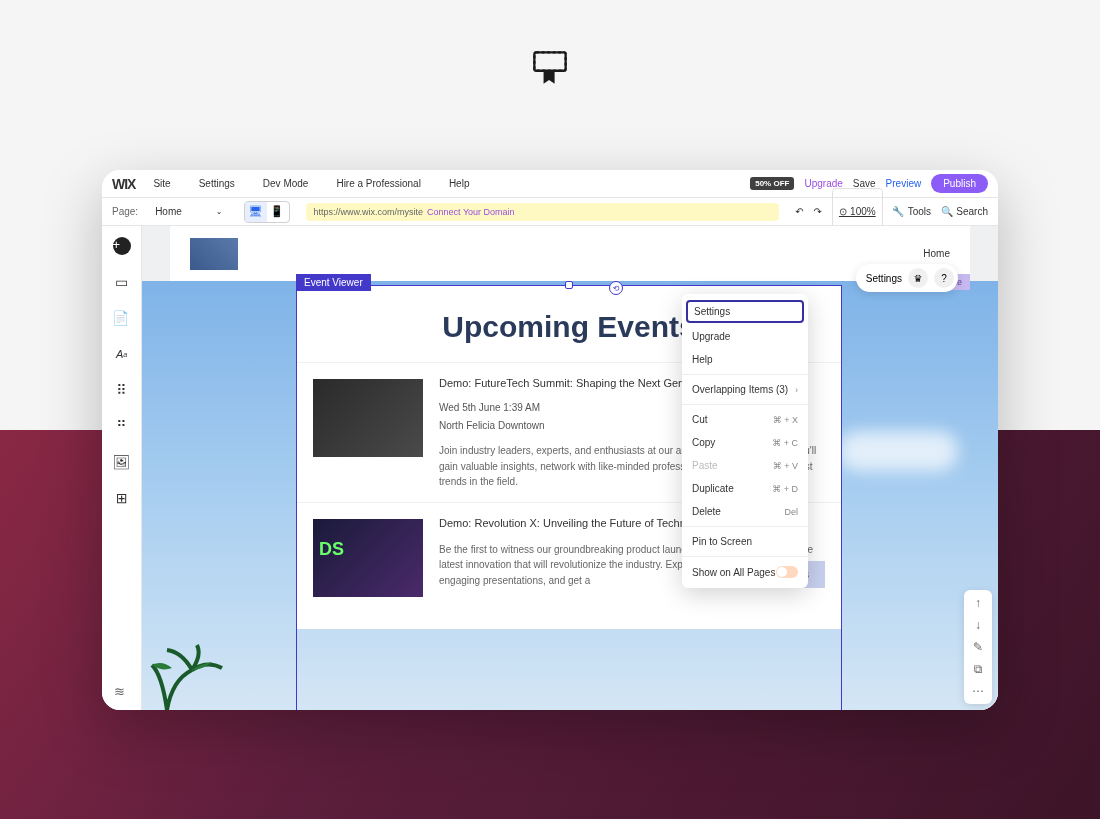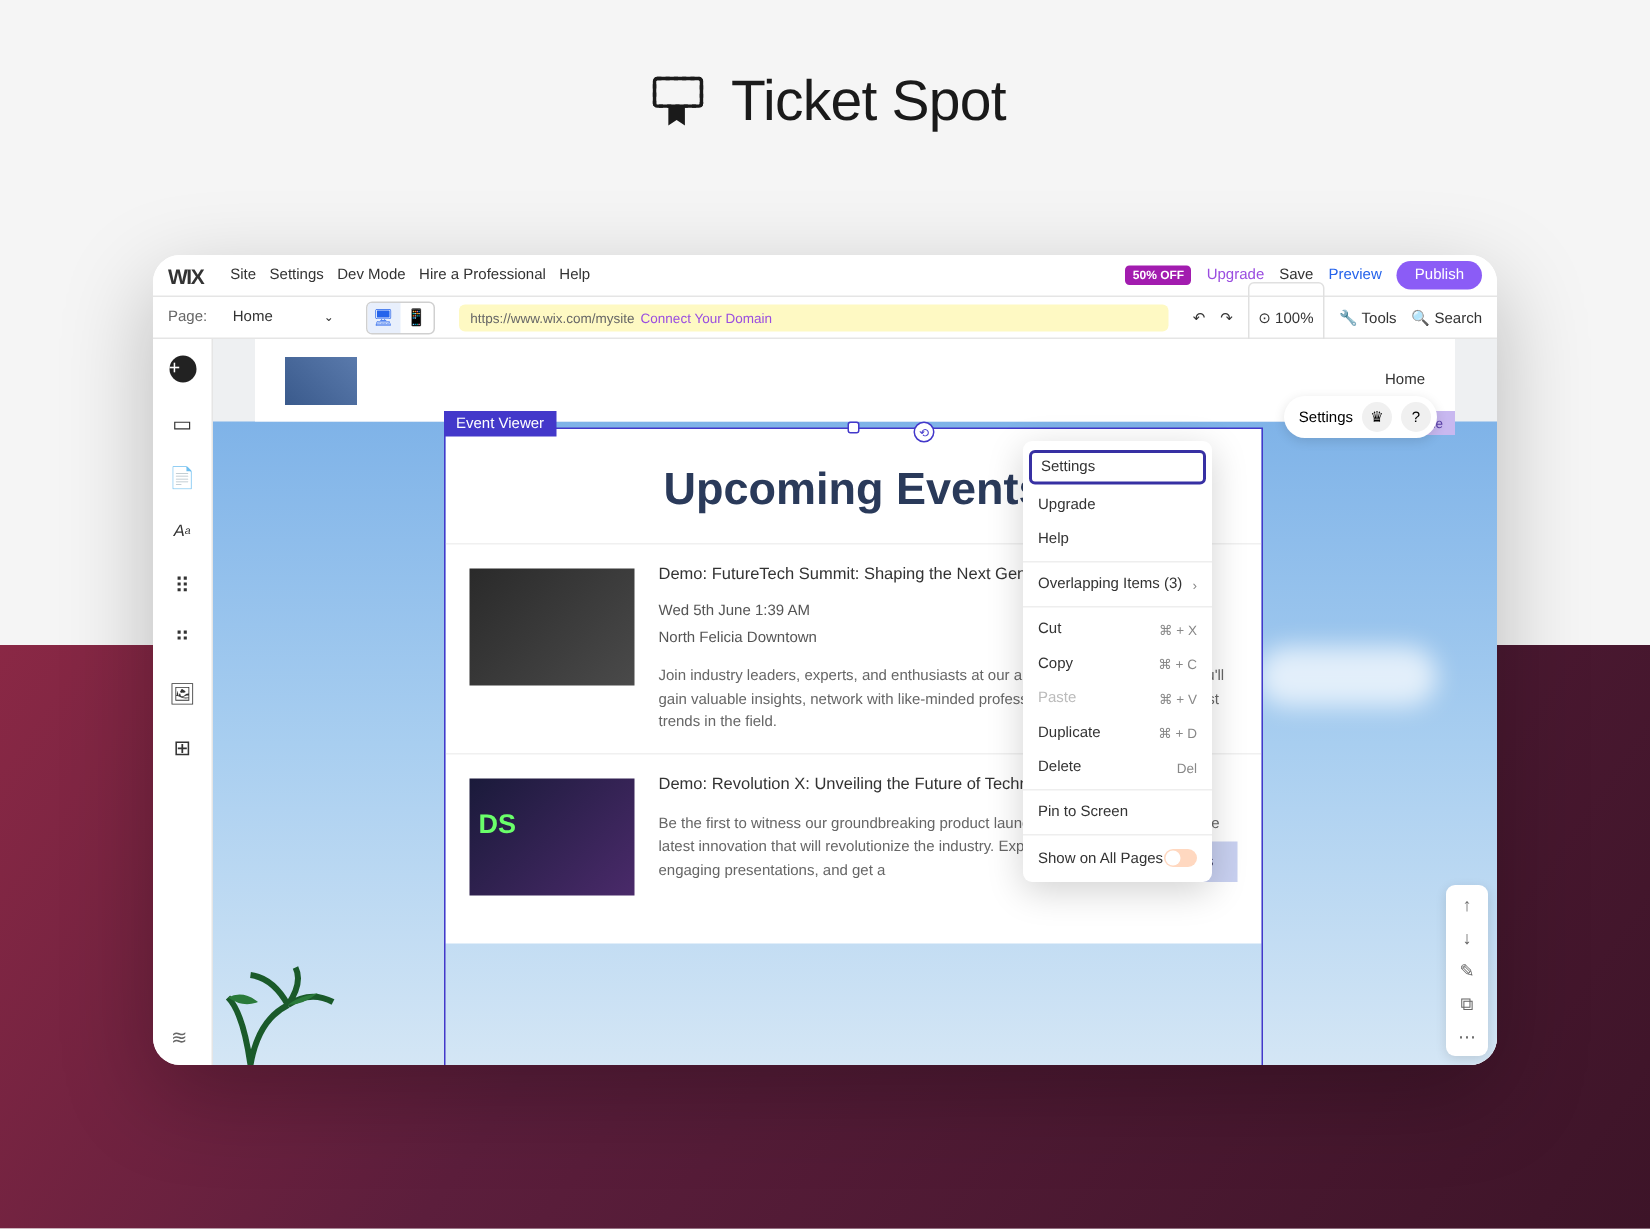--- a/index.html
+++ b/index.html
@@ -10,36 +10,36 @@
 
 .brand-header { position: absolute; top: 45px; left: 0; right: 0; display: flex; justify-content: center; align-items: center; gap: 12px; z-index: 5; }
 .brand-icon { width: 46px; height: 46px; position: relative; }
 .brand-icon svg { width: 100%; height: 100%; }
 .brand-text { font-size: 38px; font-weight: 400; color: #1a1a1a; letter-spacing: -0.5px; }
 
 .editor-window { position: absolute; top: 170px; left: 102px; width: 896px; height: 540px; background: #fff; border-radius: 18px; box-shadow: 0 20px 60px rgba(0,0,0,0.25); overflow: hidden; z-index: 10; }
 
 .top-menu { height: 28px; background: #fff; border-bottom: 1px solid #e5e5e5; display: flex; align-items: center; padding: 0 10px; font-size: 10px; color: #333; }
 .wix-logo { font-weight: 900; font-size: 14px; letter-spacing: -1px; margin-right: 18px; }
-.menu-items { display: flex; gap: 9px; flex: 1; text-align: center; }
+.menu-items { display: flex; gap: 28px; flex: 1; text-align: center; }
 .menu-right { display: flex; align-items: center; gap: 10px; }
-.badge-off { background: #a21caf; color: #fff; font-size: 8px; padding: 2px 5px; border-radius: 3px; font-weight: bold; }
+.badge-off { background: #404040; color: #fff; font-size: 8px; padding: 2px 5px; border-radius: 3px; font-weight: bold; }
 .upgrade-link { color: #9a4de0; }
 .publish-btn { background: #8b5cf6; color: #fff; padding: 4px 12px; border-radius: 12px; font-size: 10px; }
 
 .sub-bar { height: 28px; background: #fff; border-bottom: 1px solid #e5e5e5; display: flex; align-items: center; padding: 0 10px; font-size: 10px; gap: 8px; }
 .page-label { color: #666; }
 .page-select { display: flex; align-items: center; gap: 4px; color: #333; padding: 2px 8px; border: 1px solid transparent; }
 .device-toggle { display: flex; border: 1px solid #d0d0d0; border-radius: 4px; overflow: hidden; margin-left: 4px; }
 .device-btn { width: 22px; height: 20px; display: flex; align-items: center; justify-content: center; font-size: 11px; }
 .device-active { background: #e8effc; color: #2563eb; }
 .url-bar { flex: 1; background: #fef9c3; border-radius: 4px; padding: 4px 8px; font-size: 9px; color: #666; margin: 0 8px; display: flex; align-items: center; }
 .connect-domain { color: #9a4de0; margin-left: 4px; }
 .sub-right { display: flex; align-items: center; gap: 10px; font-size: 10px; color: #333; }
-.zoom-badge { border: 1px solid #e0e0e0; padding: 17px 6px; border-radius: 4px; }
+.zoom-badge { border: 1px solid #e0e0e0; padding: 17px 6px; border-radius: 4px; text-decoration: underline; }
 
 .editor-body { display: flex; height: calc(100% - 56px); }
 .left-rail { width: 40px; background: #fff; border-right: 1px solid #e5e5e5; display: flex; flex-direction: column; align-items: center; padding-top: 8px; gap: 12px; }
 .rail-btn { width: 24px; height: 24px; display: flex; align-items: center; justify-content: center; font-size: 14px; color: #333; border-radius: 4px; }
 .rail-add { background: #222; color: #fff; border-radius: 50%; width: 18px; height: 18px; font-size: 13px; }
 
 .canvas { flex: 1; background: #eef0f2; position: relative; overflow: hidden; }
 .sky-bg { position: absolute; top: 55px; left: 0; right: 0; bottom: 0; background: linear-gradient(180deg, #7fb3e8 0%, #a8cef0 50%, #d4e6f5 100%); }
 .cloud1 { position: absolute; top: 150px; right: 40px; width: 120px; height: 40px; background: rgba(255,255,255,0.7); border-radius: 50px; filter: blur(8px); }
 .palm { position: absolute; bottom: 0; left: 5px; width: 90px; height: 70px; }
@@ -92,21 +92,20 @@
 <div class="page-bg-bottom"></div>
 
 <div class="brand-header">
   <div class="brand-icon">
     <svg viewBox="0 0 50 50">
         <rect x="8" y="8" width="34" height="20" rx="2" fill="none" stroke="#1a1a1a" stroke-width="2.5" stroke-dasharray="0 0 0 0 0 0 3 3"></rect>
         <rect x="8" y="8" width="34" height="20" rx="2" fill="none" stroke="#1a1a1a" stroke-width="2.5"></rect>
         <path d="M18 28 L18 42 L24 38 L30 42 L30 28 Z" fill="#1a1a1a"></path>
       </svg>
   </div>
-  <div class="brand-text">Ticket Spot</div>
 </div>
 
 <div class="editor-window">
 
   <div class="top-menu">
     <div class="wix-logo">WIX</div>
     <div class="menu-items">
       <span>Site</span>
       <span>Settings</span>
       <span>Dev Mode</span>

